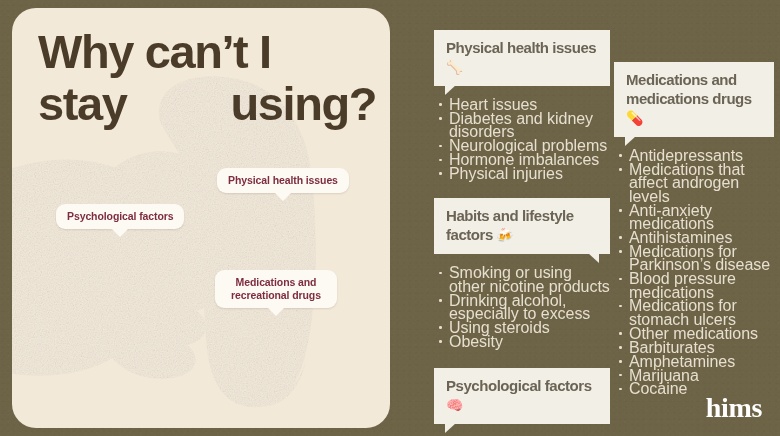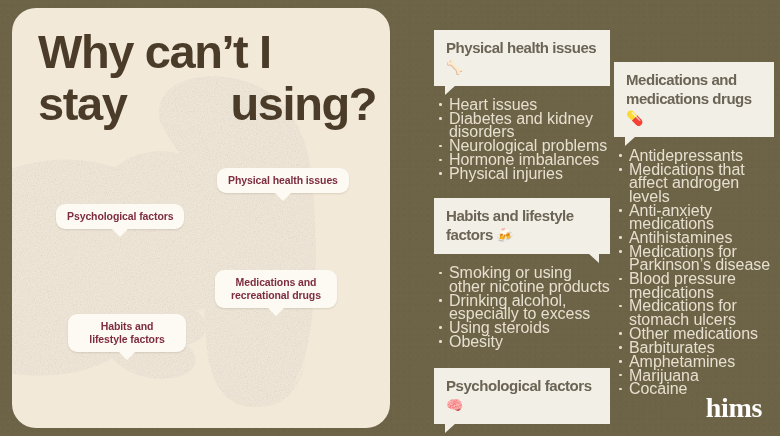--- a/index.html
+++ b/index.html
@@ -279,25 +279,20 @@
       <span>Psychological factors</span>
       <span class="tip"></span>
     </div>
 
     <div class="callout co-meds center">
       <span>Medications and</span><br>
       <span>recreational drugs</span>
       <span class="tip"></span>
     </div>
 
-    <div class="callout co-habits center">
-      <span>Habits and</span><br>
-      <span>lifestyle factors</span>
-      <span class="tip"></span>
-    </div>
   </div>
 
   <div class="col col-a">
 
     <div class="section">
       <div class="bubble tail-left">
         <span>Physical health issues</span>
         <span class="emoji">🦴</span>
         <span class="btail"></span>
       </div>

